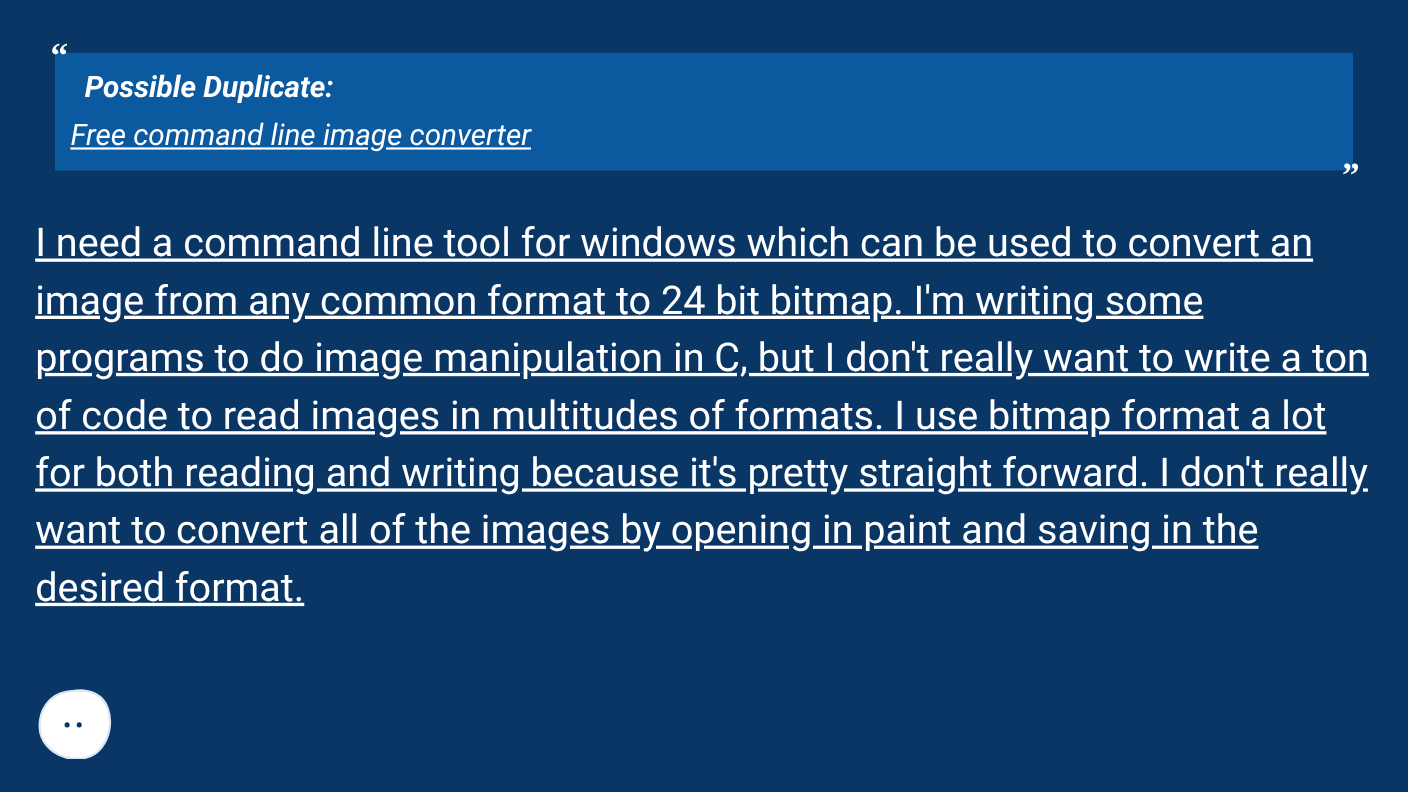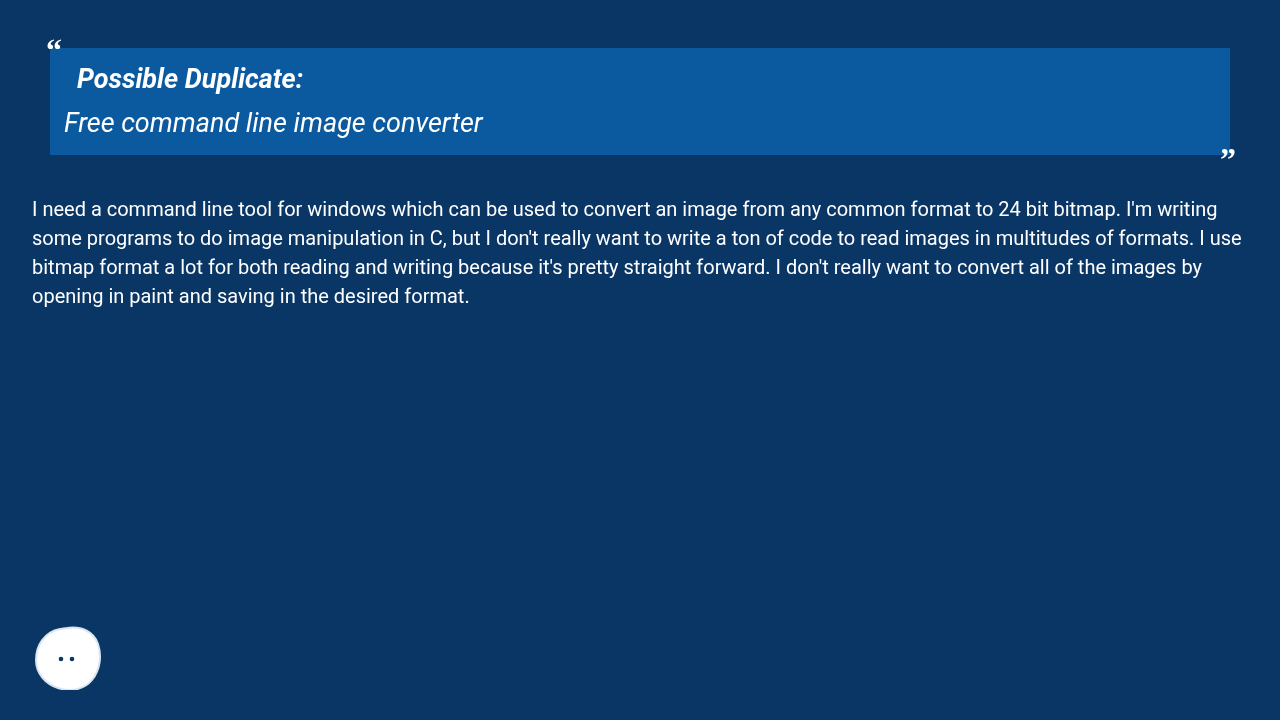--- a/index.html
+++ b/index.html
@@ -42,28 +42,30 @@
     font-style: italic;
     font-size: 27px;
     line-height: 1.3;
     margin-left: 13px;
   }
   .dup-link {
     display: inline-block;
     margin-top: 10px;
     font-style: italic;
     font-size: 27px;
+    text-decoration: underline;
     color: #ffffff;
     cursor: pointer;
   }
   .body-text {
-    font-size: 20px;
+    font-size: 36px;
     line-height: 1.45;
     padding: 0 4px;
     font-weight: 400;
+    text-decoration: underline;
   }
   .avatar {
     position: absolute;
     left: 32px;
     bottom: 30px;
     width: 70px;
     height: 64px;
   }
   .avatar svg { width: 100%; height: 100%; }
 </style>

